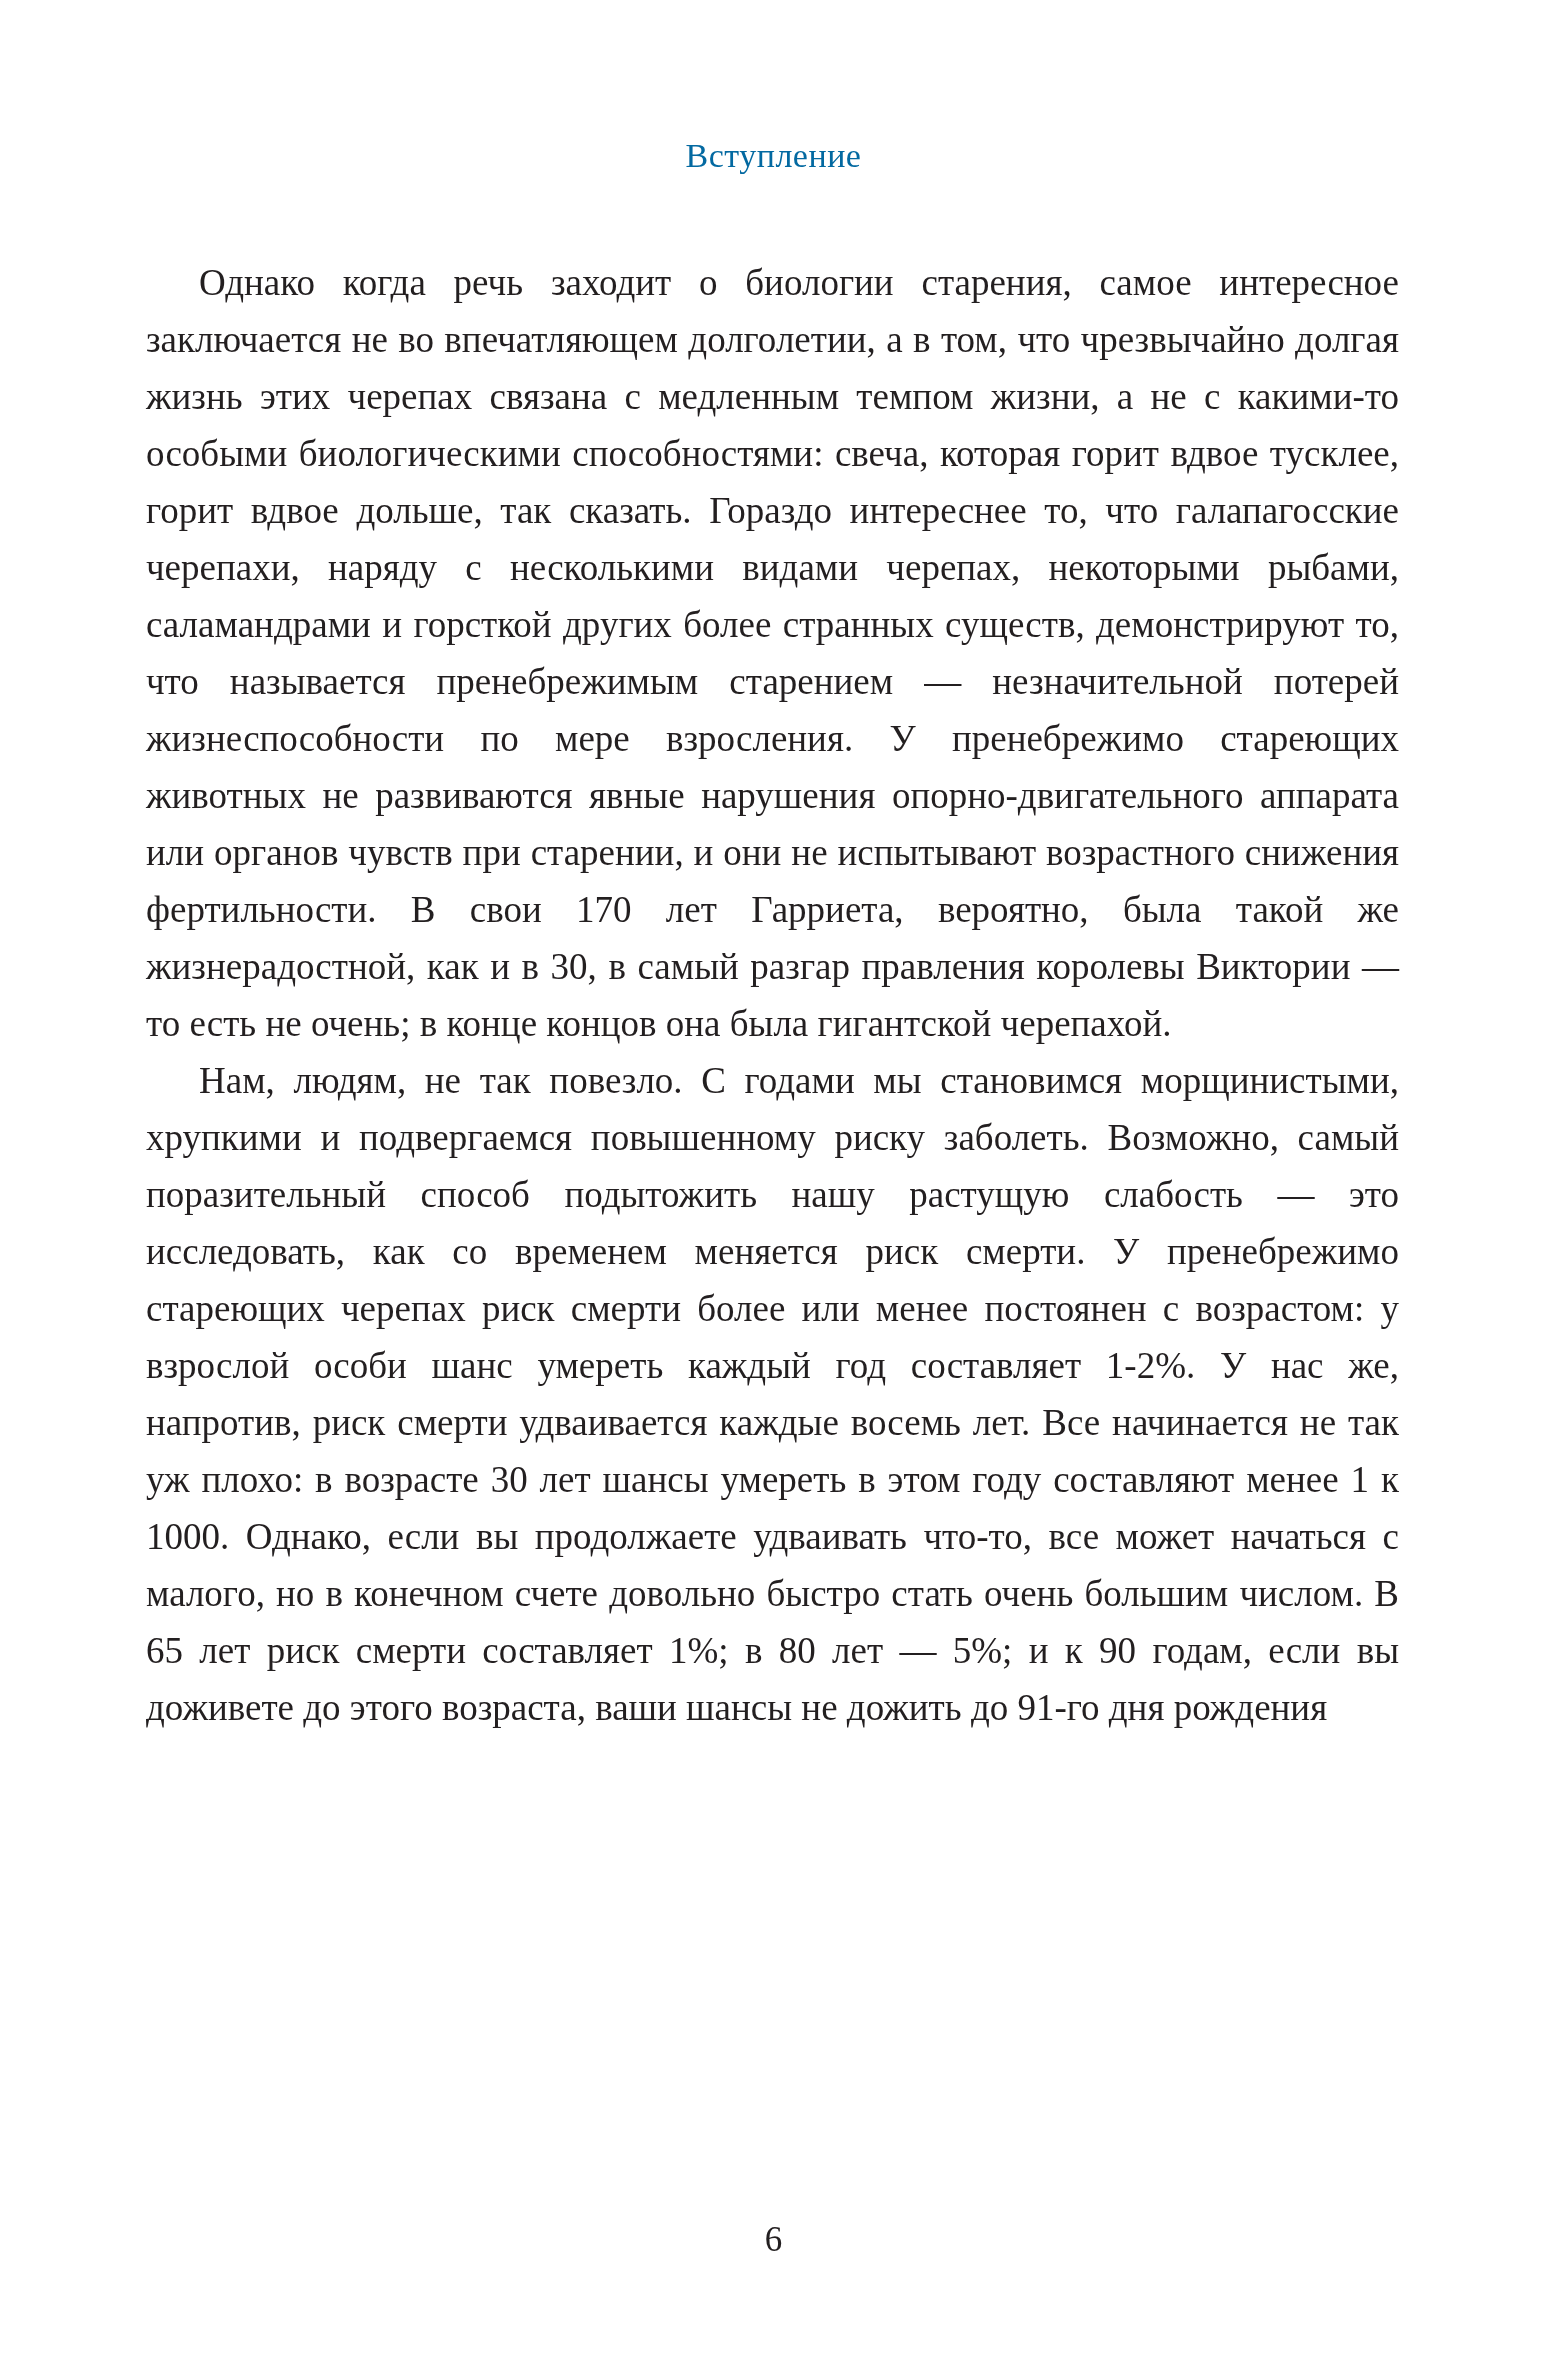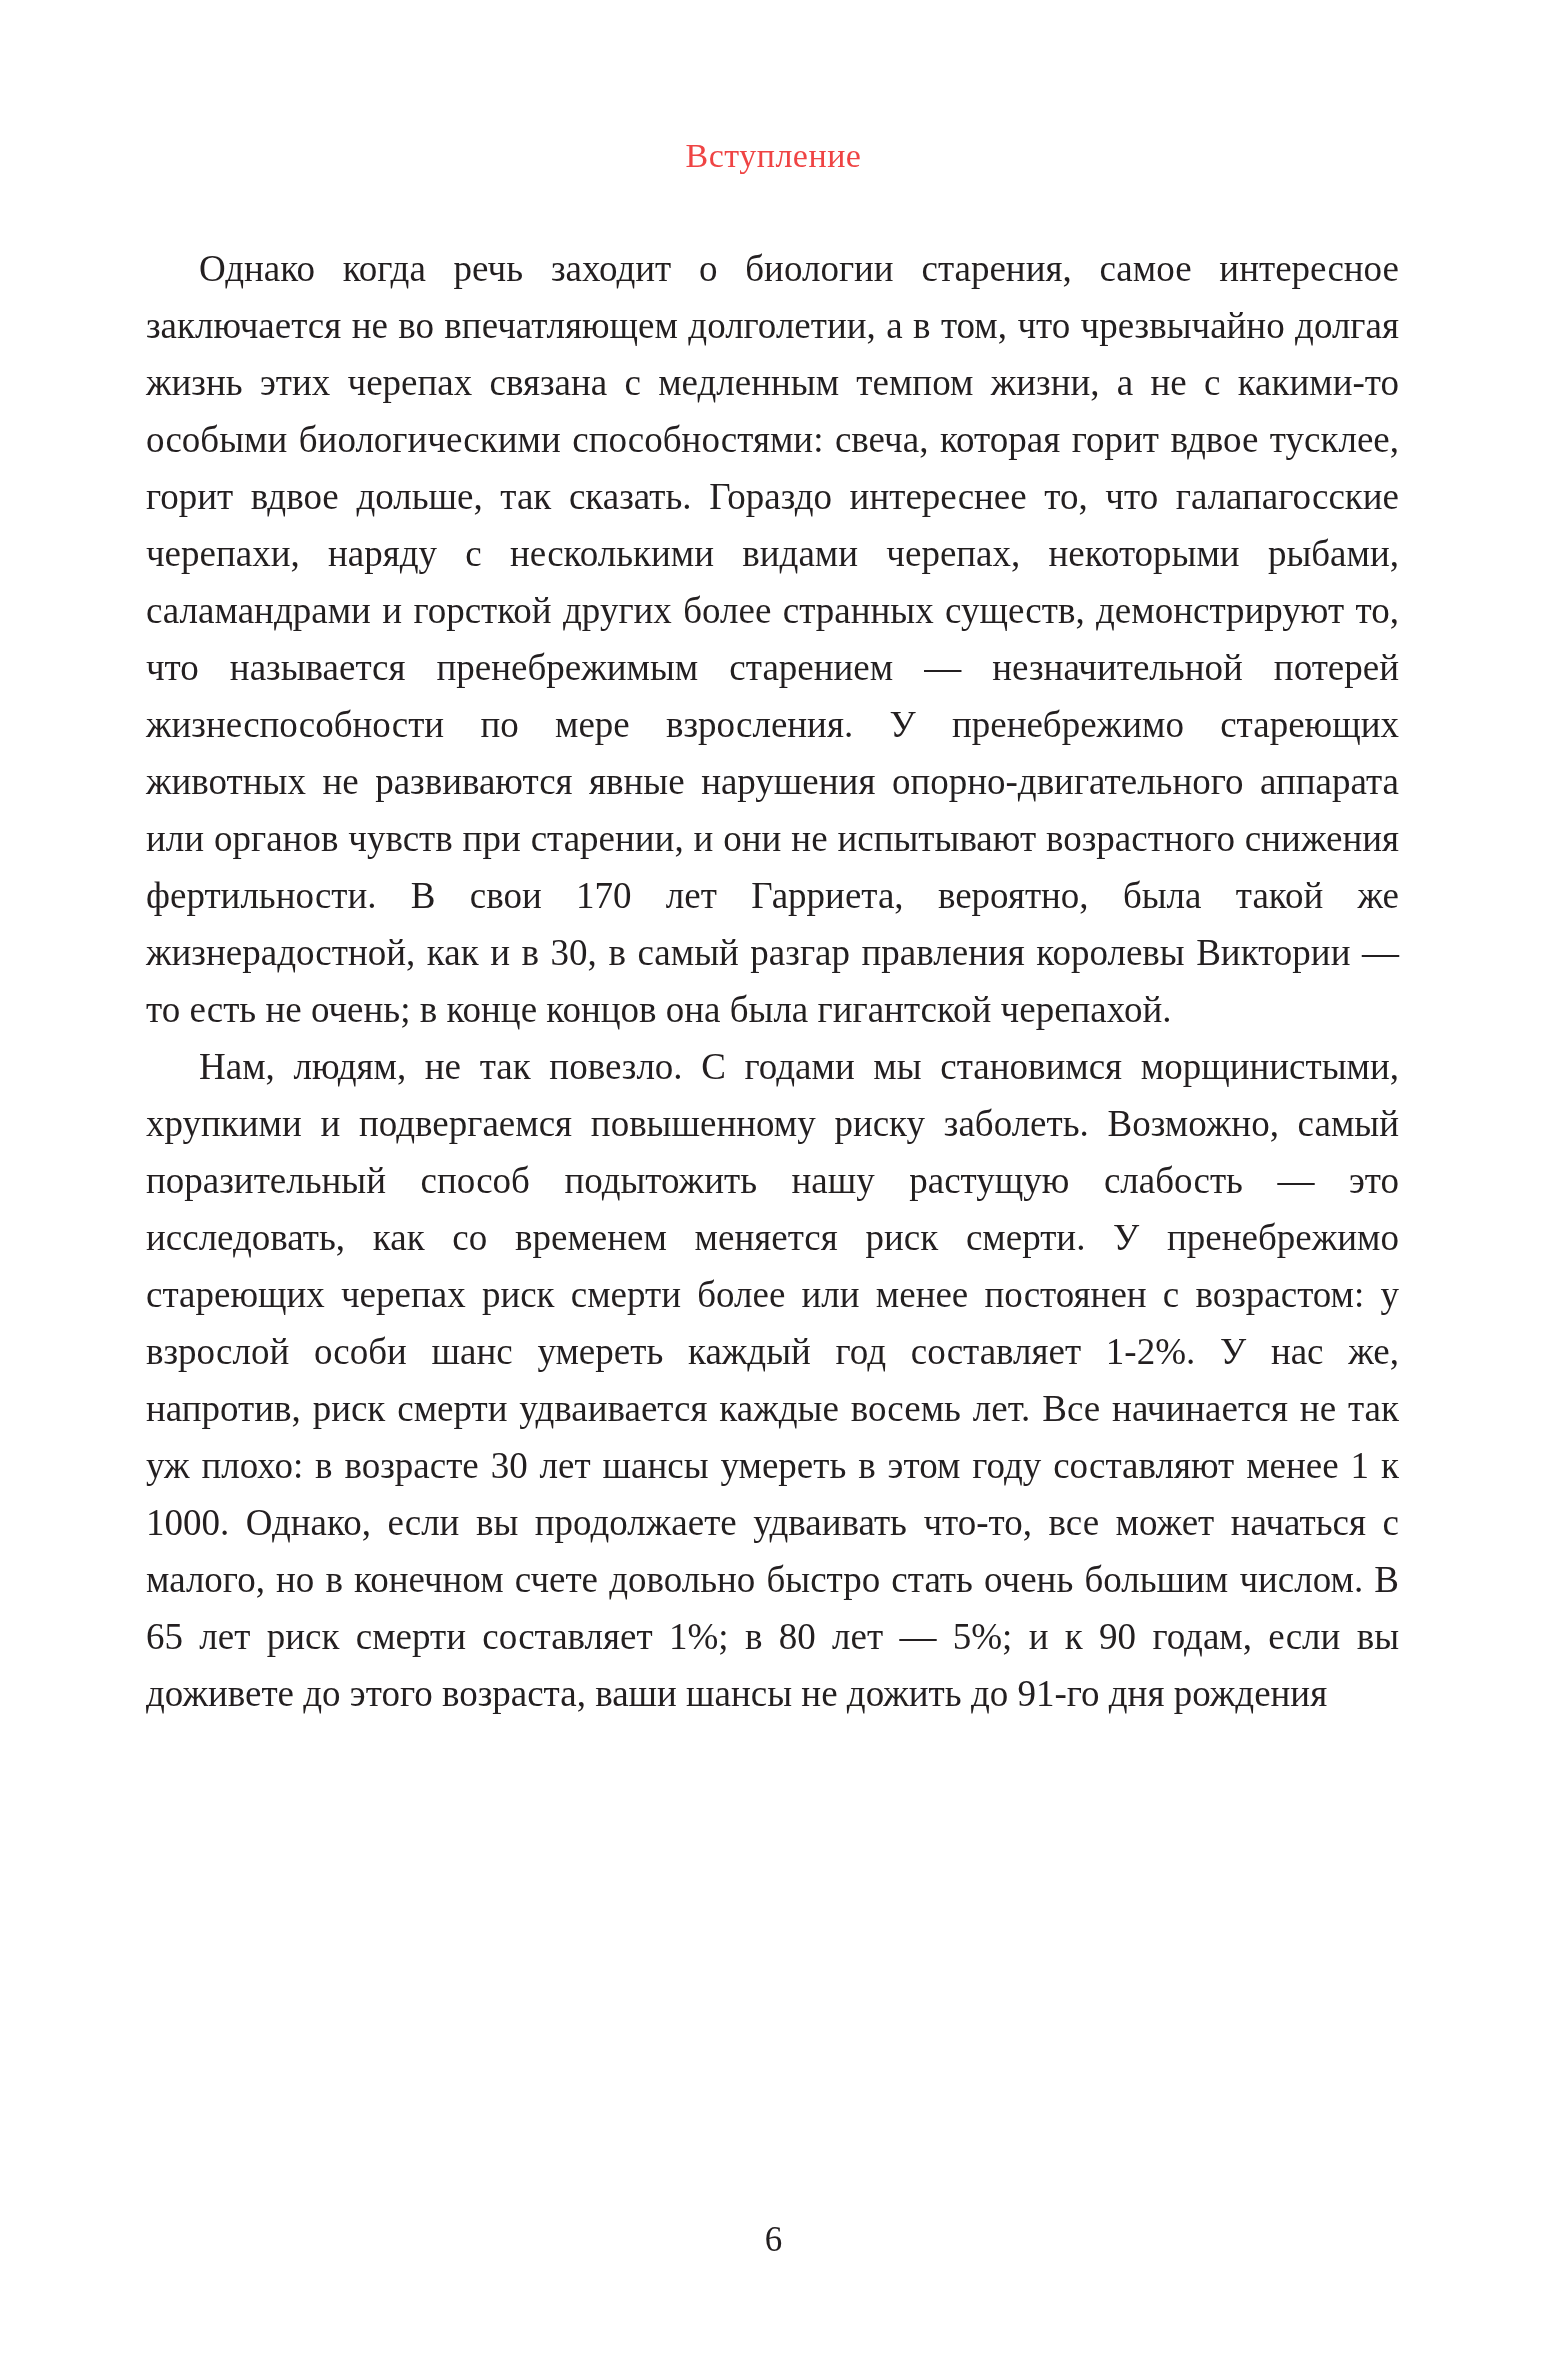--- a/index.html
+++ b/index.html
@@ -23,25 +23,25 @@
     background: #ffffff;
   }
   .running-head {
     position: absolute;
     top: 137px;
     left: 0;
     width: 100%;
     text-align: center;
     font-size: 34px;
     letter-spacing: 0.5px;
-    color: #ef4444;
+    color: #0369a1;
   }
   .text-block {
     position: absolute;
-    top: 240px;
+    top: 254px;
     left: 146px;
     width: 1253px;
   }
   .para {
     margin: 0;
     font-size: 37px;
     line-height: 57px;
     text-align: justify;
     text-justify: inter-word;
     color: #231f20;

